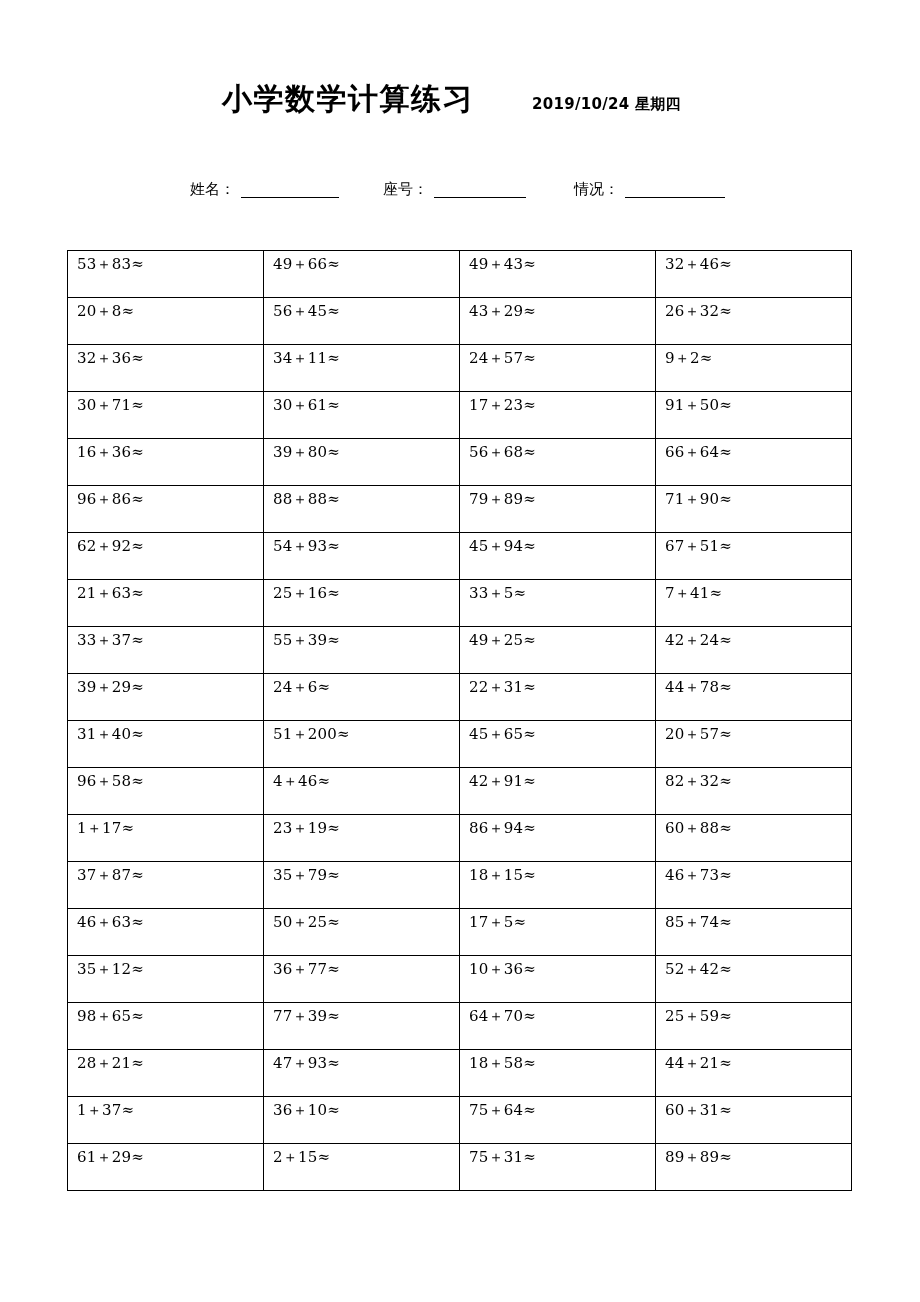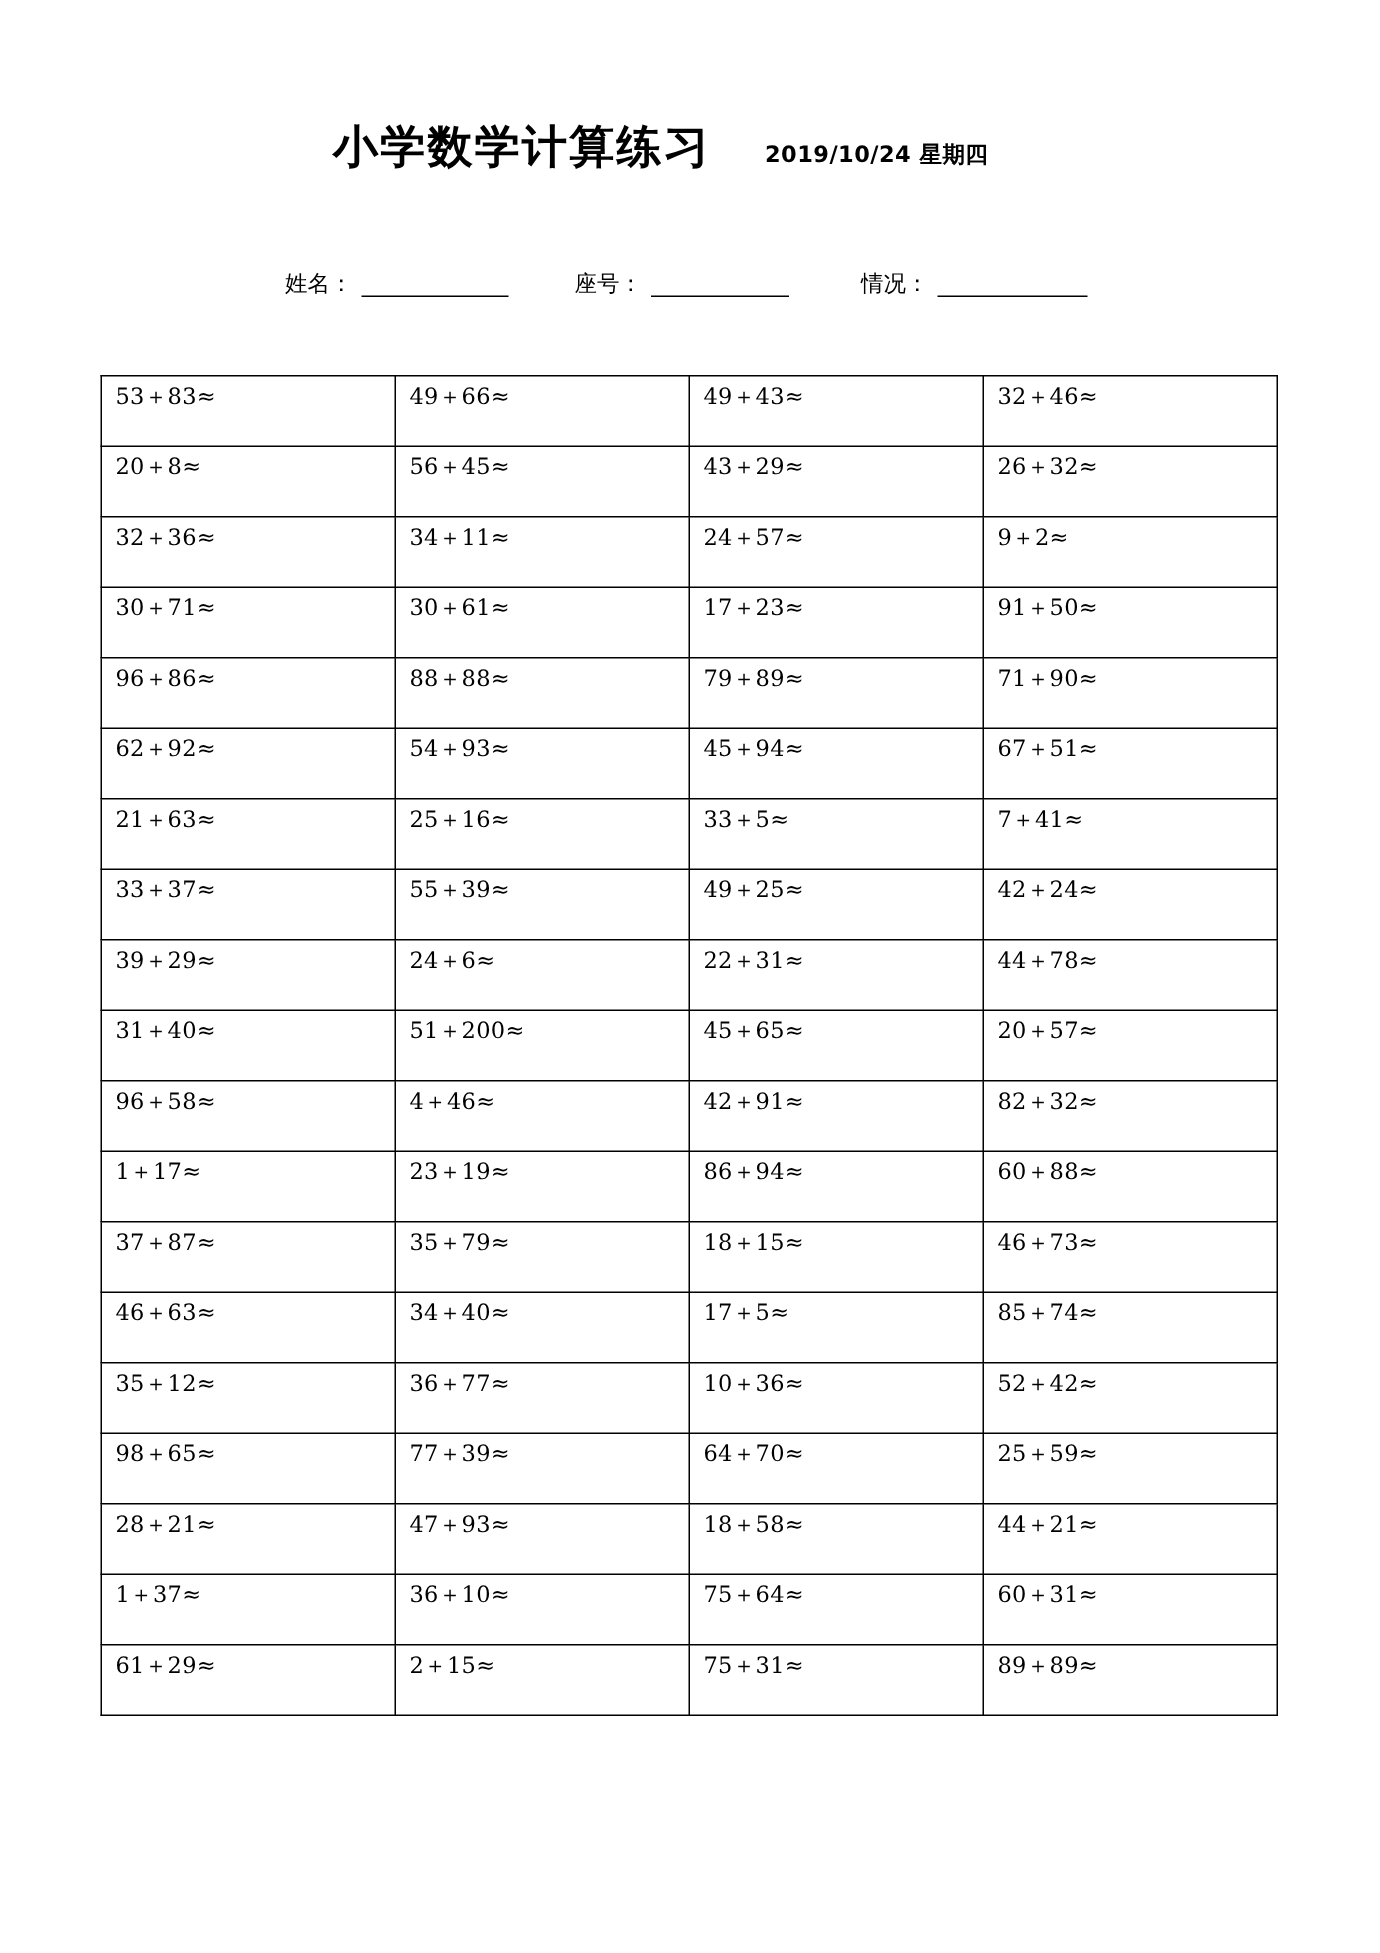--- a/index.html
+++ b/index.html
@@ -42,21 +42,21 @@
     font-size: 30px;
     font-weight: bold;
     letter-spacing: 1.5px;
     line-height: 1;
     white-space: nowrap;
   }
   .doc-date {
     font-family: "DejaVu Sans", "Liberation Sans", sans-serif;
     font-size: 15px;
     font-weight: bold;
-    margin-left: 36px;
+    margin-left: 58px;
     white-space: nowrap;
     letter-spacing: 0.3px;
   }
 
   
   .info-row {
     position: absolute;
     left: 0;
     top: 176px;
     width: 920px;
@@ -162,20 +162,26 @@
             <td>24＋57≈</td>
             <td>9＋2≈</td>
           </tr>
           <tr>
             <td>30＋71≈</td>
             <td>30＋61≈</td>
             <td>17＋23≈</td>
             <td>91＋50≈</td>
           </tr>
           <tr>
+            <td>16＋36≈</td>
+            <td>39＋80≈</td>
+            <td>56＋68≈</td>
+            <td>66＋64≈</td>
+          </tr>
+          <tr>
             <td>96＋86≈</td>
             <td>88＋88≈</td>
             <td>79＋89≈</td>
             <td>71＋90≈</td>
           </tr>
           <tr>
             <td>62＋92≈</td>
             <td>54＋93≈</td>
             <td>45＋94≈</td>
             <td>67＋51≈</td>
@@ -217,21 +223,21 @@
             <td>60＋88≈</td>
           </tr>
           <tr>
             <td>37＋87≈</td>
             <td>35＋79≈</td>
             <td>18＋15≈</td>
             <td>46＋73≈</td>
           </tr>
           <tr>
             <td>46＋63≈</td>
-            <td>34＋40≈</td>
+            <td>50＋25≈</td>
             <td>17＋5≈</td>
             <td>85＋74≈</td>
           </tr>
           <tr>
             <td>35＋12≈</td>
             <td>36＋77≈</td>
             <td>10＋36≈</td>
             <td>52＋42≈</td>
           </tr>
           <tr>

